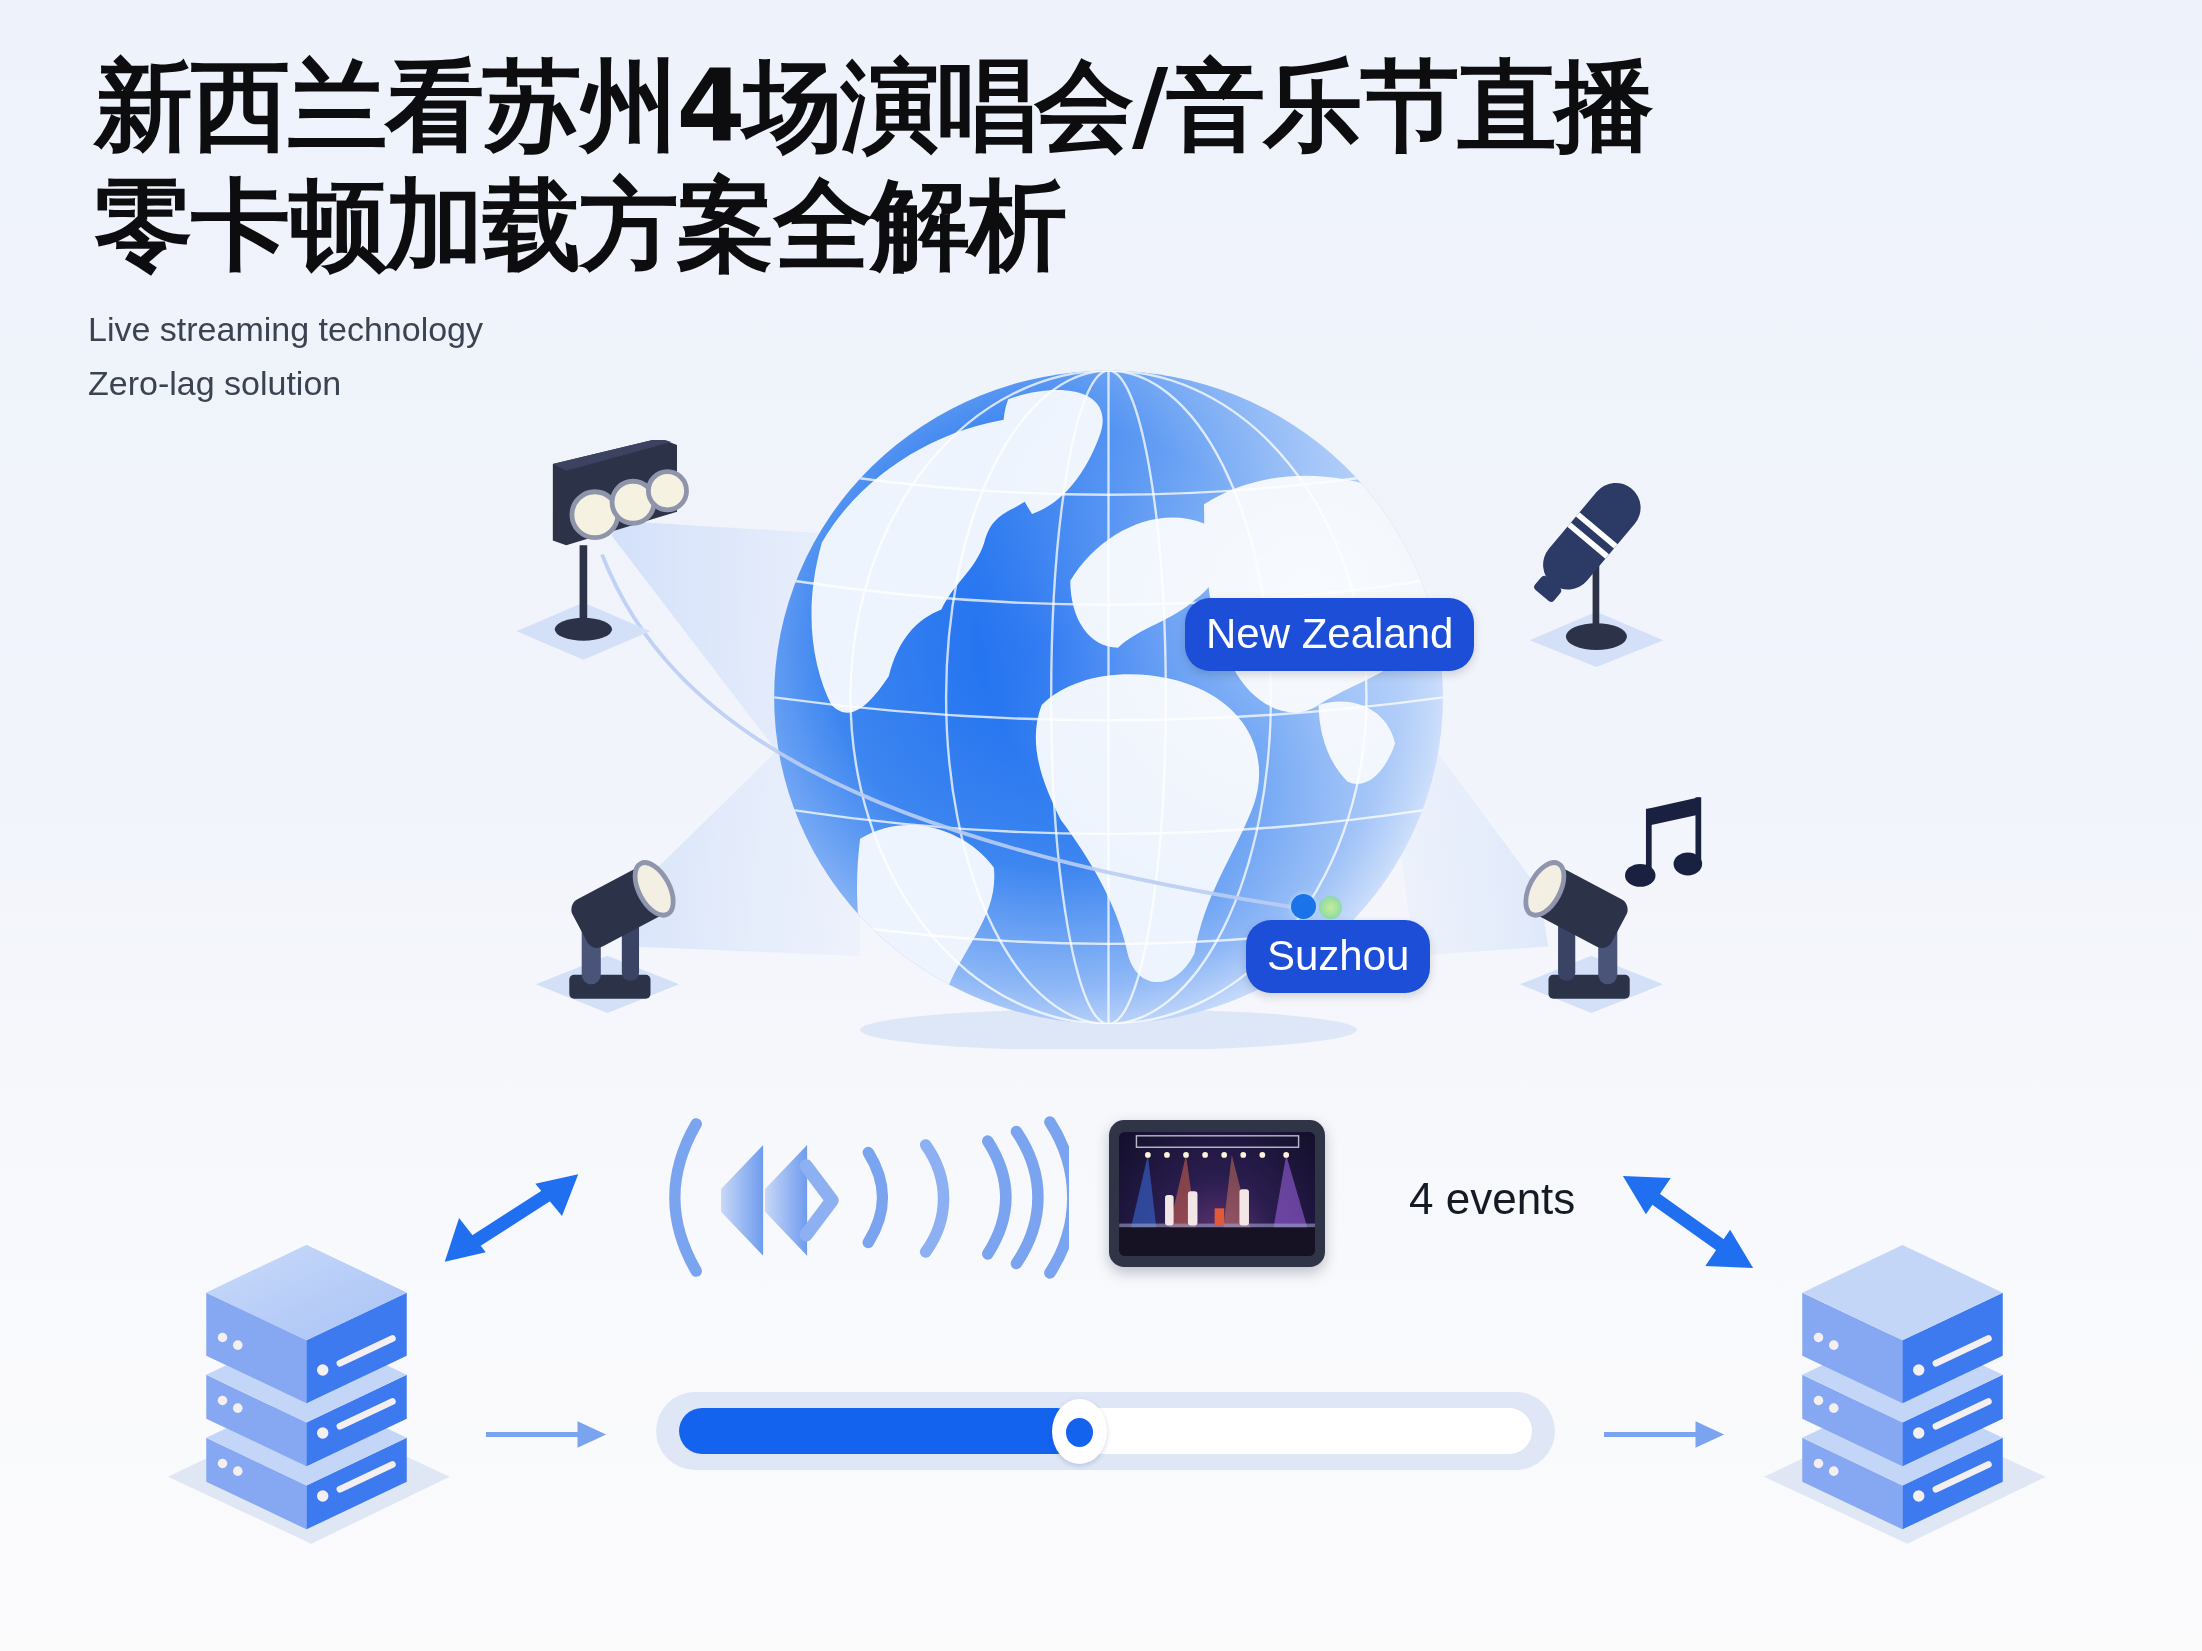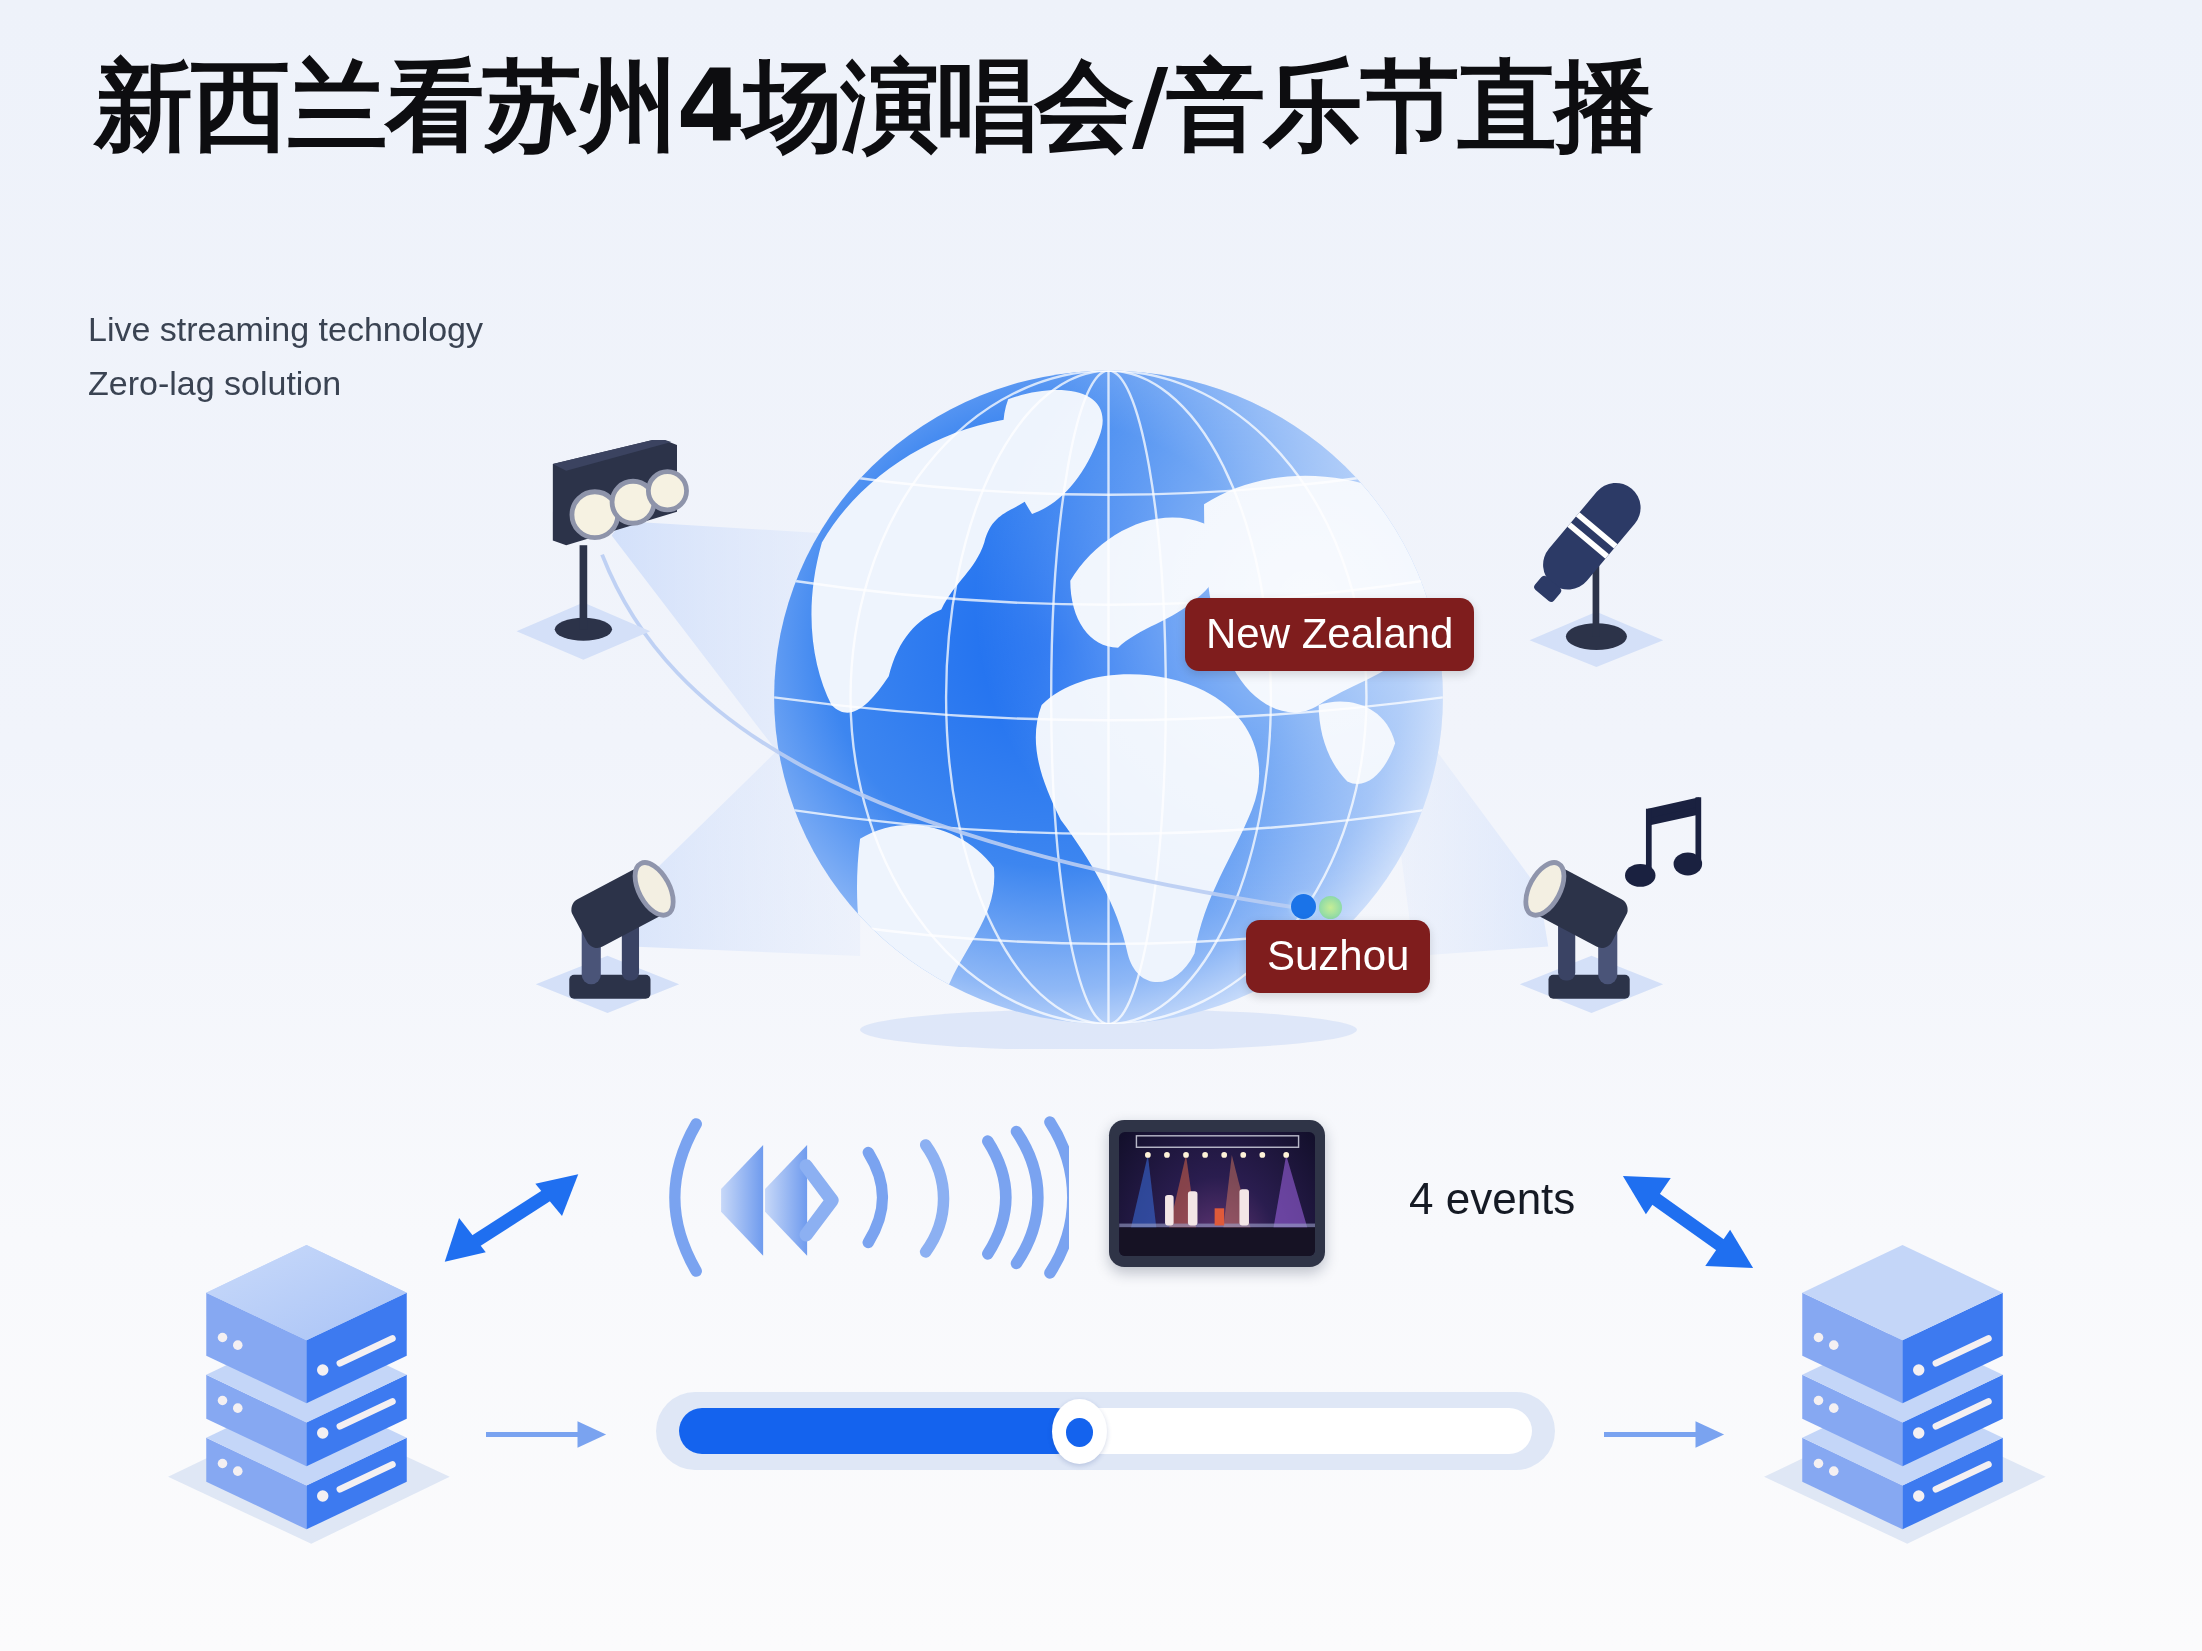--- a/index.html
+++ b/index.html
@@ -3,40 +3,41 @@
 <meta charset="utf-8">
 <style>
   html,body{margin:0;padding:0;}
   body{width:2202px;height:1652px;overflow:hidden;position:relative;
     background:linear-gradient(180deg,#eef2fa 0%,#f1f4fb 45%,#f8f9fc 75%,#fbfbfc 100%);
     font-family:"Liberation Sans","DejaVu Sans",sans-serif;color:#111;}
   .abs{position:absolute;}
   .title{left:86px;top:38px;font-family:"DejaVu Sans",sans-serif;font-weight:bold;
     font-size:99px;line-height:119px;color:#0d0d10;letter-spacing:-1.9px;margin:8px;}
   .subtitle{left:88px;top:302px;font-size:34px;line-height:54px;color:#3a4352;}
-  .label-tag{position:absolute;background:#7f1d1d;color:#fff;border-radius:14px;
+  .label-tag{position:absolute;background:#1d4ed8;color:#fff;border-radius:25px;
     font-family:"Liberation Sans",sans-serif;font-size:42px;line-height:42px;padding:15.3px 21px;
     box-shadow:0 3.8px 9.6px rgba(0,0,0,.15);}
   .events{left:1369px;top:1174px;font-size:44px;color:#151a24;margin-left:40px;}
   .stage-thumb{left:1109px;top:1120px;width:216px;height:147px;background:#2f3447;border-radius:15.3px;
     box-shadow:0 5.7px 13.4px rgba(20,30,60,.25);overflow:hidden;}
   .stage-inner{position:absolute;left:9.6px;top:11.5px;right:9.6px;bottom:11.5px;border-radius:5.7px;overflow:hidden;
     background:radial-gradient(ellipse at 50% 100%,#6b3a7a 0%,#2a1d4f 45%,#120f2a 100%);}
   .progress-track{left:656px;top:1392px;width:899px;height:78px;border-radius:39px;background:#dfe7f6;}
   .progress-inner{position:absolute;left:23px;top:16.3px;right:23px;height:46px;border-radius:23px;background:#ffffff;}
   .progress-fill{position:absolute;left:23px;top:16.3px;height:46px;border-radius:23px;background:#1463ee;}
   .knob{position:absolute;width:55px;height:65px;border-radius:50%;background:#fff;
     box-shadow:0 1.9px 5.7px rgba(30,60,140,.2);}
   .knob::after{content:"";position:absolute;left:14.3px;top:19px;width:27px;height:29px;border-radius:50%;background:#1463ee;}
 </style>
 </head>
 <body>
 
 <h1 class="abs title">
   <div>新西兰看苏州4场演唱会/音乐节直播</div>
+  <div>零卡顿加载方案全解析</div>
 </h1>
 <div class="abs subtitle">
   <div>Live streaming technology</div>
   <div>Zero-lag solution</div>
 </div>
 
 <svg class="abs" style="left:0;top:0" width="2202" height="1652" viewBox="0 0 2304 1728">
   <defs>
     <linearGradient id="beamL" x1="0" y1="0" x2="1" y2="0">
       <stop offset="0" stop-color="#c9dafa" stop-opacity=".75"></stop>

